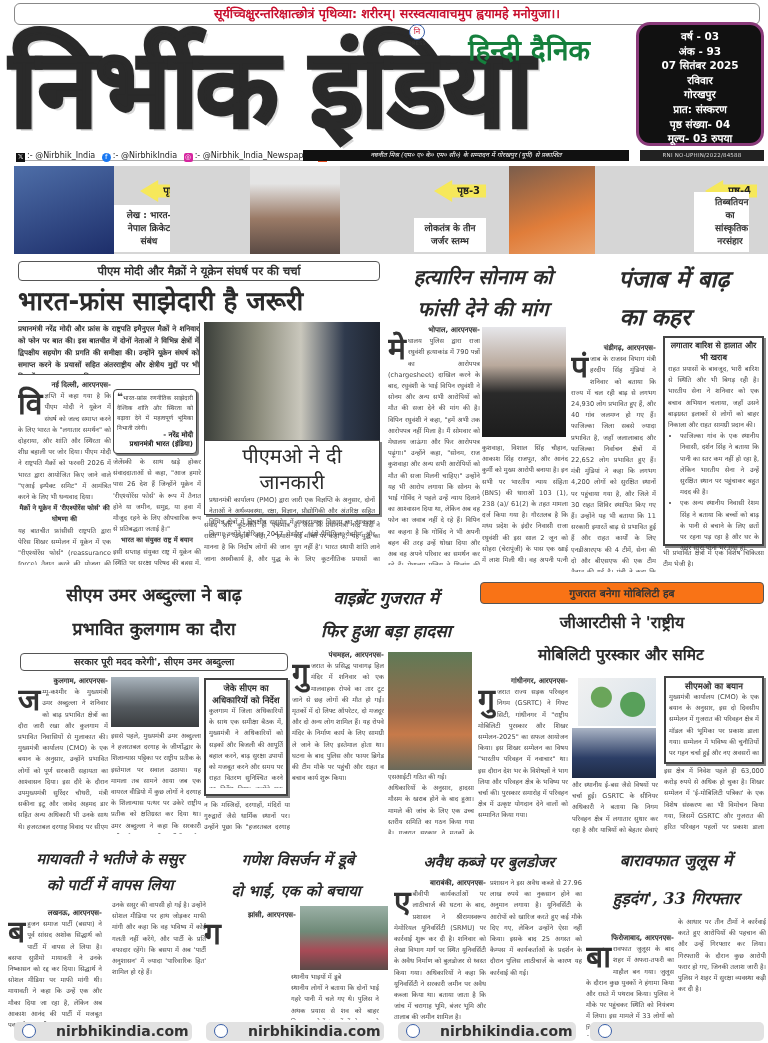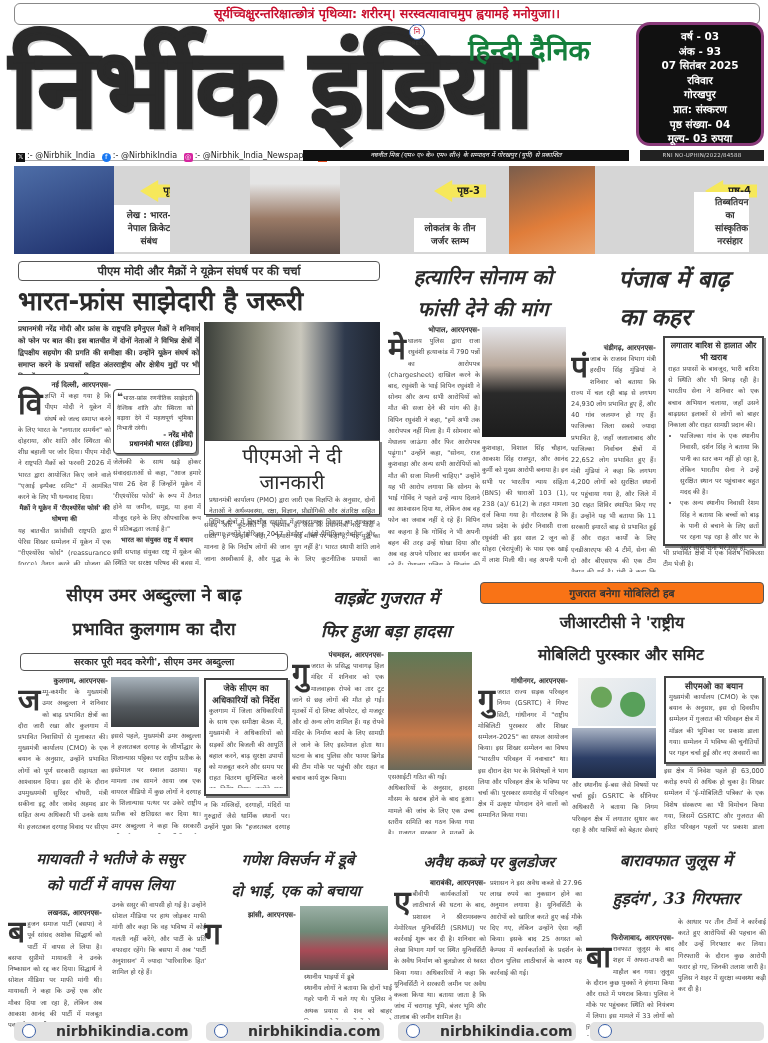--- a/index.html
+++ b/index.html
@@ -238,21 +238,21 @@
 </div>
 <div class="abs body-text" style="left:112px;top:900px;width:94px;height:120px;">उनके ससुर की वापसी हो गई है। उन्होंने सोशल मीडिया पर हाथ जोड़कर माफी मांगी और कहा कि वह भविष्य में कोई गलती नहीं करेंगे, और पार्टी के प्रति वफादार रहेंगे। कि बसपा में अब 'पार्टी अनुशासन' में ज्यादा 'पारिवारिक हित' शामिल हो रहे हैं।</div>
 
 <div class="abs script-head" style="left:208px;top:846px;width:180px;font-size:15px;line-height:28px;text-align:center;">गणेश विसर्जन में डूबे</div>
 <div class="abs script-head" style="left:200px;top:877px;width:192px;font-size:15px;line-height:28px;text-align:center;">दो भाई, एक को बचाया</div>
 <div class="abs body-text" style="left:204px;top:910px;width:92px;height:110px;">
   <div class="dateline" style="font-size:7px;">झांसी, आरएनएस-</div>
   <span class="dropcap">ग</span>
 </div>
 <div class="abs photo-ph" style="left:300px;top:906px;width:88px;height:64px;background:linear-gradient(180deg,#9bb0a6 0%,#6f8a78 40%,#a84a56 70%,#5b4a48);"></div>
-<div class="abs body-text" style="left:304px;top:972px;width:88px;height:48px;">
+<div class="abs body-text" style="left:291px;top:972px;width:88px;height:48px;">
   <div>स्थानीय भाइयों में डूबे</div>
   <span>स्थानीय लोगों ने बताया कि दोनों भाई गहरे पानी में चले गए थे। पुलिस ने अथक प्रयास से शव को बाहर निकाला। दोनों भाइयों में से एक को बचा लिया गया, लेकिन दोनों भाइयों में डूब गए सगे भाई।</span>
 </div>
 
 <div class="abs script-head" style="left:394px;top:848px;width:190px;font-size:14.5px;line-height:28px;text-align:center;">अवैध कब्जे पर बुलडोजर</div>
 <div class="abs body-text" style="left:394px;top:878px;width:92px;height:142px;">
   <div class="dateline" style="font-size:7px;">बाराबंकी, आरएनएस-</div>
   <span class="dropcap">ए</span>
   <span>बीवीपी कार्यकर्ताओं पर लाठीचार्ज की घटना के बाद, प्रशासन ने श्रीरामस्वरूप मेमोरियल यूनिवर्सिटी (SRMU) पर कार्रवाई शुरू कर दी है। शनिवार को लेखा विभाग मार्ग पर स्थित यूनिवर्सिटी के अवैध निर्माण को बुलडोजर से ध्वस्त किया गया। अधिकारियों ने कहा कि यूनिवर्सिटी ने सरकारी जमीन पर अवैध कब्जा किया था। बताया जाता है कि जांच में चरागाह भूमि, बंजर भूमि और तालाब की जमीन शामिल है।</span>
 </div>

